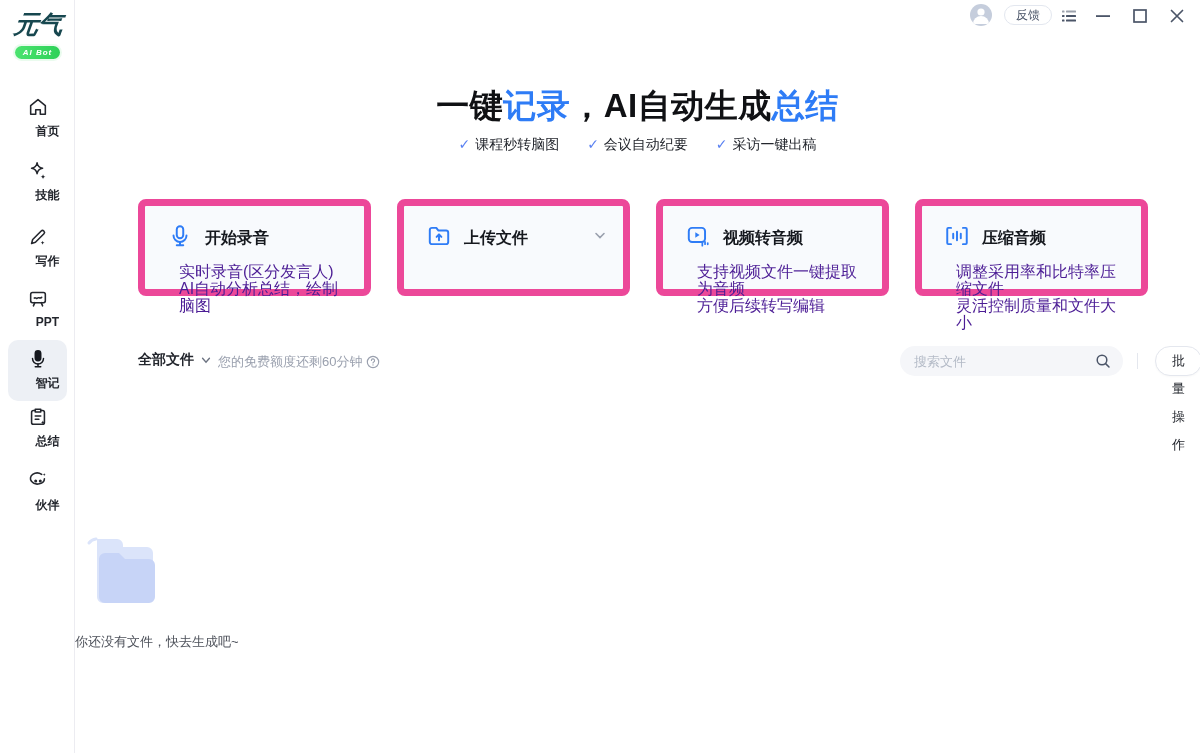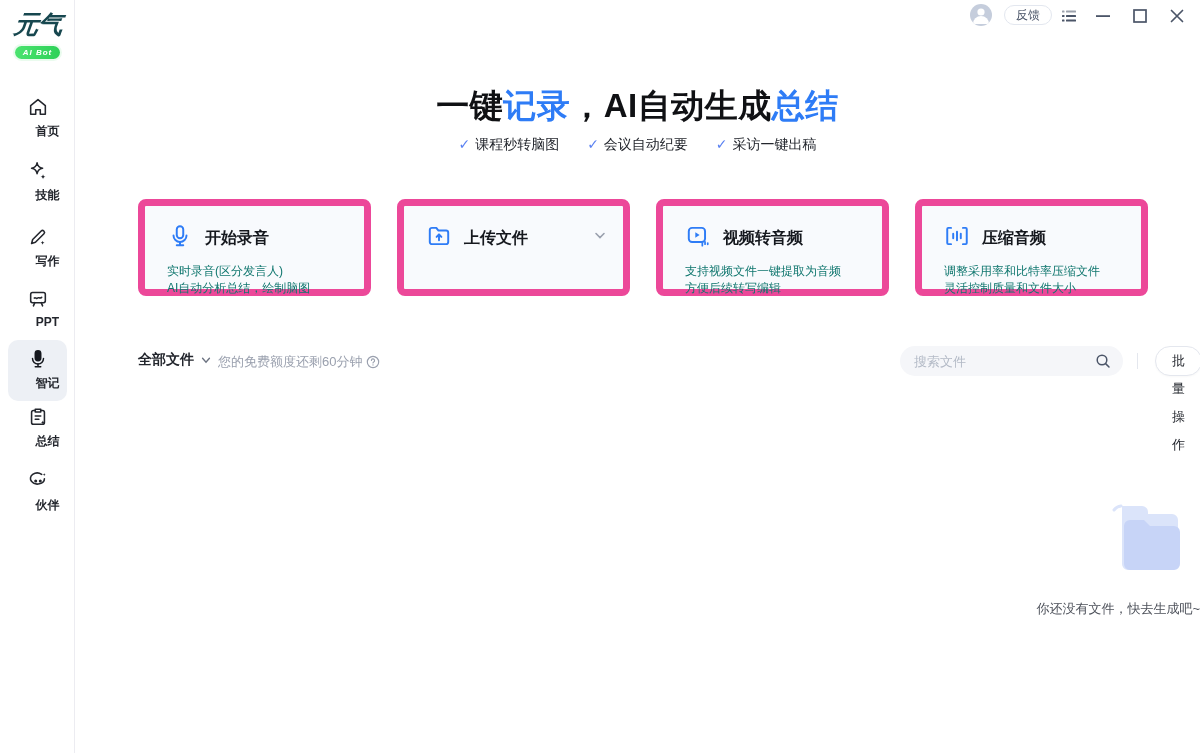--- a/index.html
+++ b/index.html
@@ -63,21 +63,21 @@
   .cards {
     position:absolute; top:199px; left:63px; width:1010px; height:97px;
     display:flex; gap:26px;
   }
   .card {
     flex:1; background:#f8fafd; border:7px solid #ec4899; border-radius:8px;
     padding:18px 18px 0 22px; position:relative; cursor:pointer;
   }
   .card-head { display:flex; align-items:center; gap:12px; height:28px; }
   .card-title { font-size:16px; font-weight:700; color:#15181e; }
-  .card-desc { margin-top:11px; font-size:12px; color:#0f766e; line-height:17px; }
+  .card-desc { margin-top:11px; font-size:16px; color:#4c1d95; line-height:17px;margin-left:12px; }
   .card-chevron { position:absolute; right:16px; top:22px; }
   
   .filter-row {
     position:absolute; top:346px; left:63px; width:1010px; height:30px;
   }
   .all-files {
     position:absolute; left:0; top:5px; font-size:14px; color:#23262d;
     font-weight:600; cursor:pointer;
   }
   .all-files svg { vertical-align:-2px; margin-left:6px; }
@@ -96,21 +96,21 @@
   .vdiv {
     position:absolute; left:999px; top:7px; width:1px; height:16px; background:#e4e7ee;
   }
   .batch-btn {
     position:absolute; left:1017px; top:0; height:30px; padding:0 16px;
     background:#fff; border:1px solid #e4e7ee; border-radius:15px;
     font-size:13px; color:#23262d; line-height:28px; cursor:pointer;
     box-shadow:0 1px 2px rgba(0,0,0,0.03);
   }
   
-  .empty { position:absolute; top:496px; left:0; width:1125px; text-align:right; }
+  .empty { position:absolute; top:529px; left:0; width:1125px; text-align:left; }
   .empty-text { margin-top:18px; font-size:13px; color:#4d515a; }
 </style>
 </head>
 <body>
 
 <div class="sidebar">
   <div class="logo">
     <span class="logo-text">元气</span><br>
     <span class="logo-badge">AI Bot</span>
   </div>

